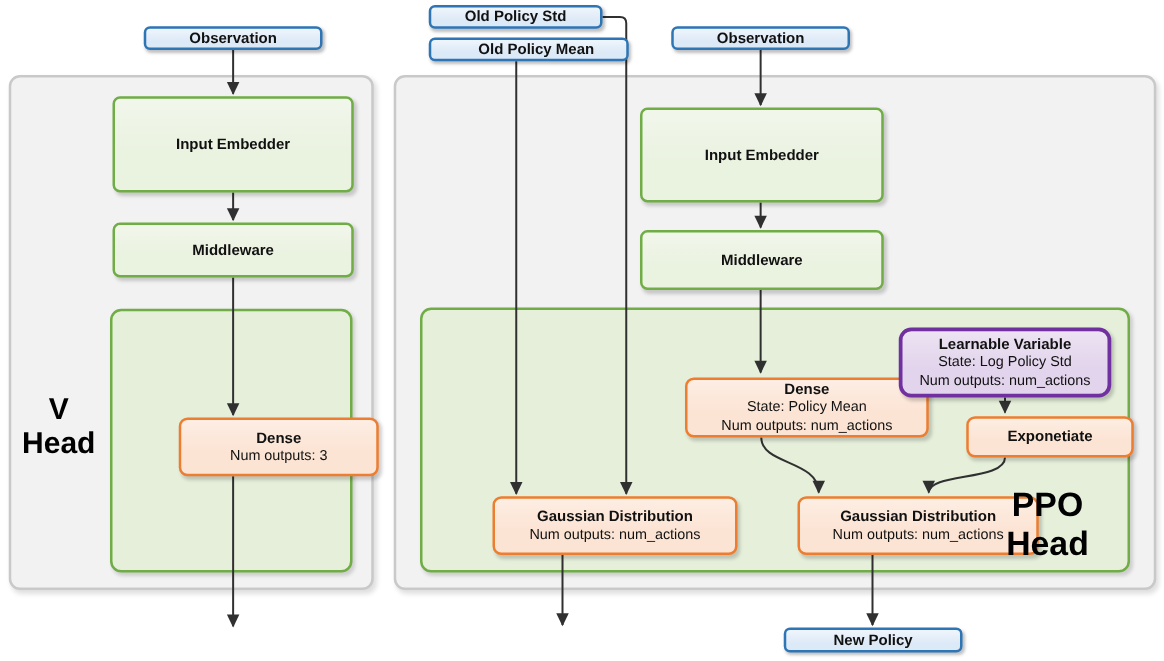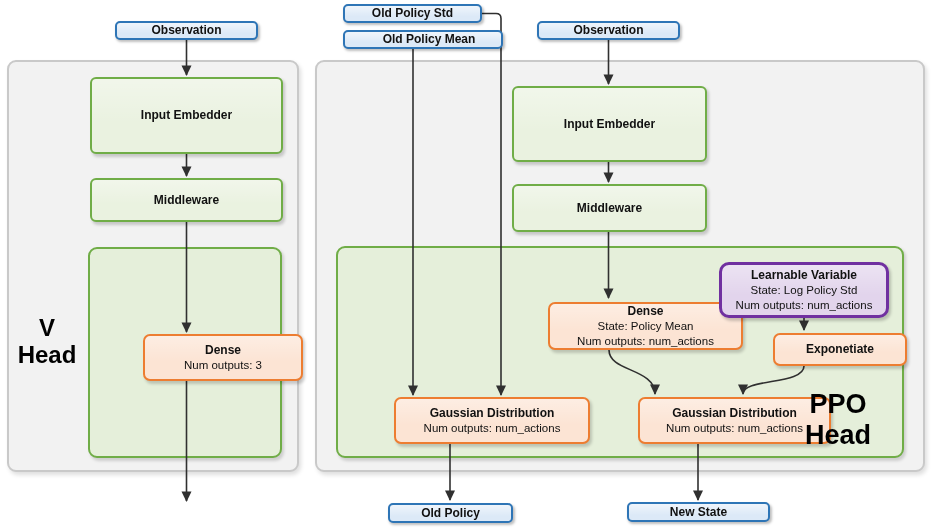--- a/index.html
+++ b/index.html
@@ -81,25 +81,22 @@
   </div>
   <div class="node io" style="left:343px;top:4px;width:139px;height:19px;">
     <span>Old Policy Std</span>
   </div>
   <div class="node io" style="left:343px;top:30px;width:160px;height:19px;padding-left:12px;">
     <span>Old Policy Mean</span>
   </div>
   <div class="node io" style="left:537px;top:21px;width:143px;height:19px;">
     <span>Observation</span>
   </div>
-  <div class="node io" style="left:388px;top:503px;width:125px;height:20px;">
-    <span>Old Policy</span>
-  </div>
   <div class="node io" style="left:627px;top:502px;width:143px;height:20px;">
-    <span>New State</span>
+    <span>New Policy</span>
   </div>
 
   <div class="node proc" style="left:90px;top:77px;width:193px;height:77px;">
     <span>Input Embedder</span>
   </div>
   <div class="node proc" style="left:90px;top:178px;width:193px;height:44px;">
     <span>Middleware</span>
   </div>
 
   <div class="node proc" style="left:512px;top:86px;width:195px;height:76px;">

